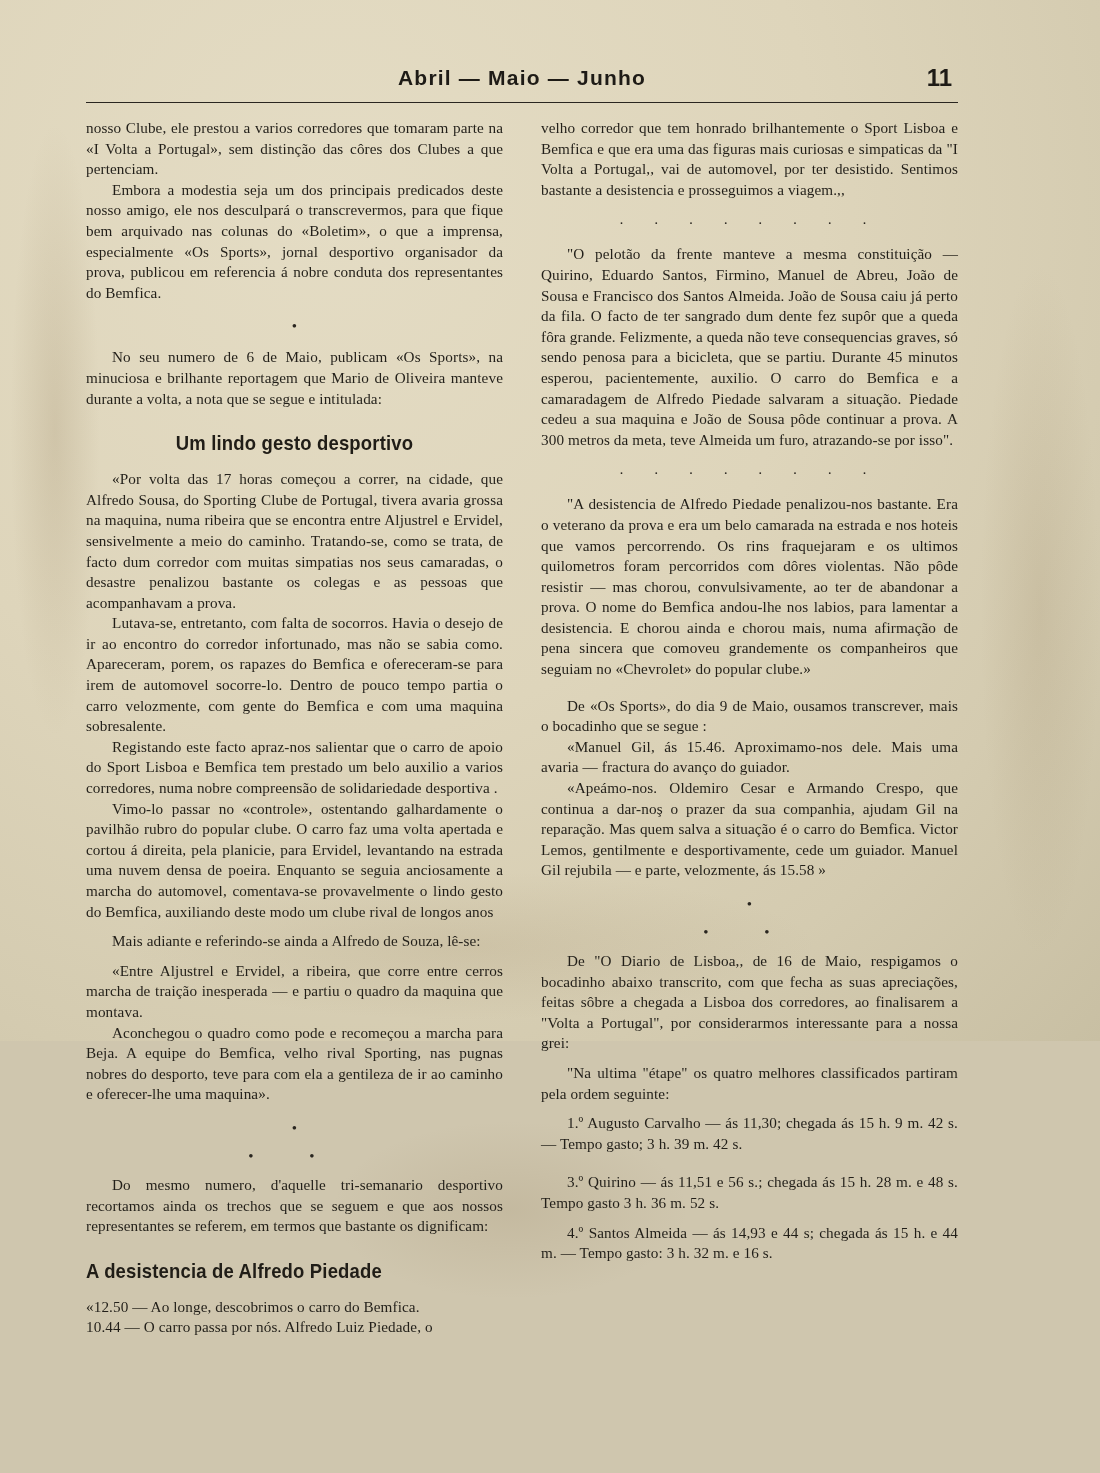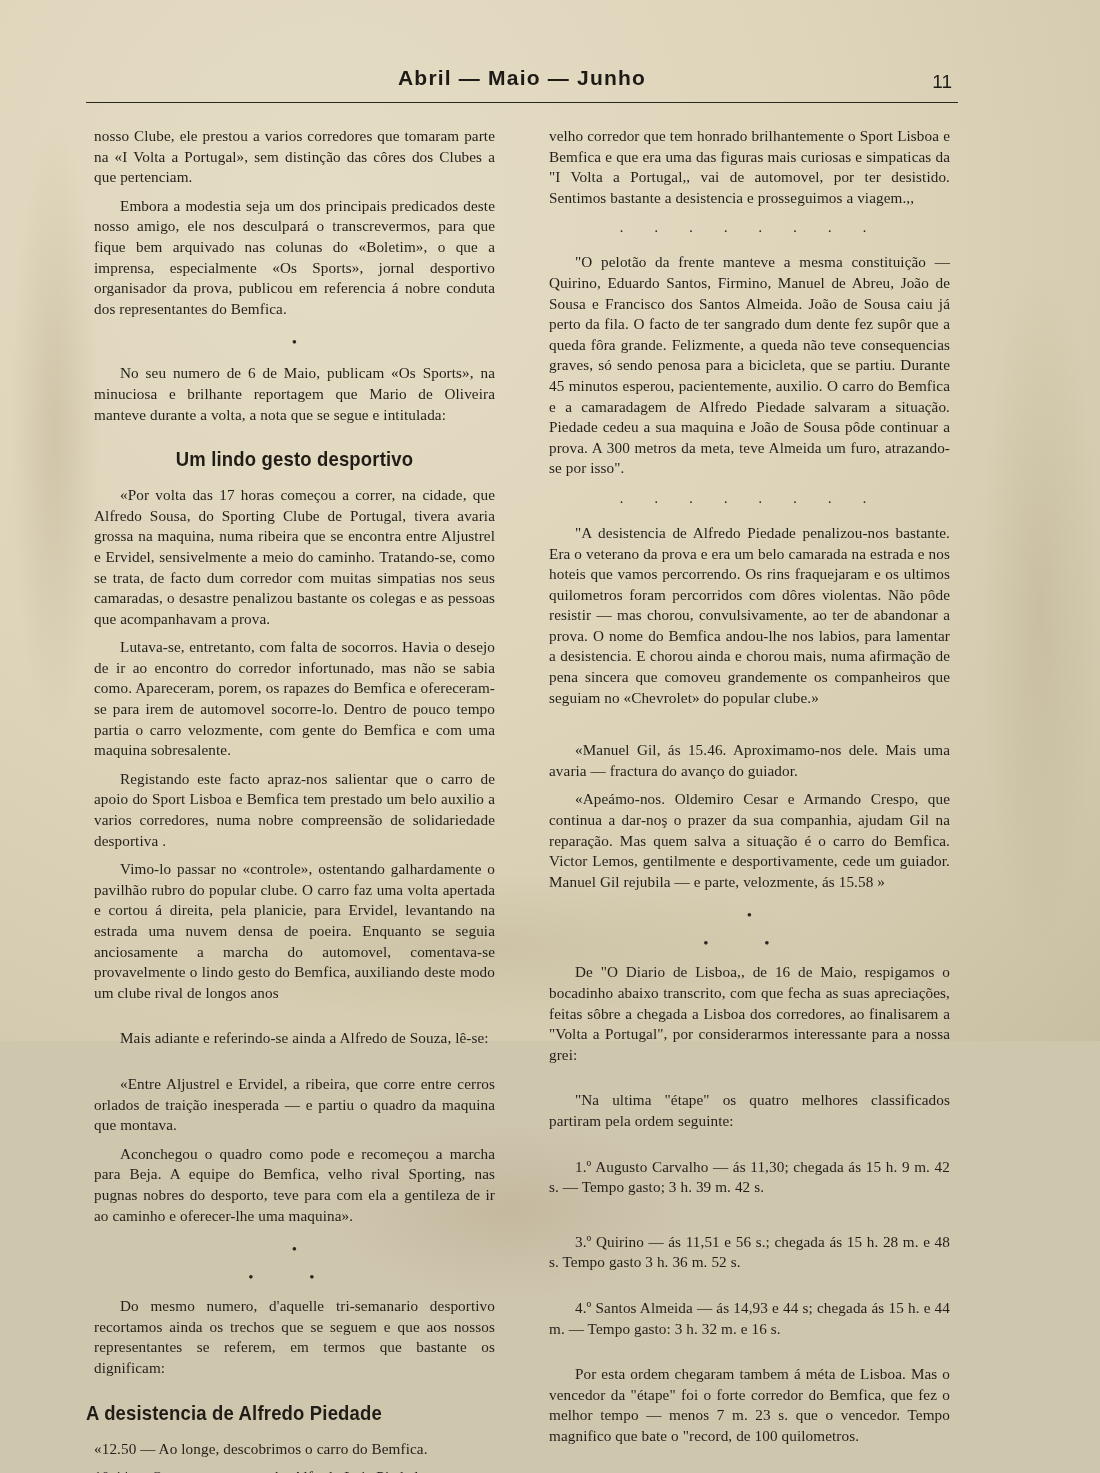--- a/index.html
+++ b/index.html
@@ -50,24 +50,24 @@
     text-align: center;
     font-family: "Liberation Sans", sans-serif;
     font-weight: bold;
     font-size: 21px;
     letter-spacing: 1.2px;
     color: #1e1b16;
   }
   .masthead-page {
     position: absolute;
     right: 6px;
-    top: 11px;
+    top: 4px;
     font-family: "Liberation Sans", sans-serif;
-    font-weight: normal;
-    font-size: 19px;
+    font-weight: bold;
+    font-size: 24px;
     color: #1e1b16;
   }
   .rule {
     position: absolute;
     left: 0;
     right: 0;
     top: 42px;
     border-top: 1.6px solid #2a2620;
   }
 
@@ -76,21 +76,21 @@
     top: 58px;
     left: 0;
     width: 872px;
     display: flex;
     gap: 38px;
   }
   .col {
     width: 417px;
   }
   p {
-    margin: 8px;
+    margin: 0;
     font-size: 15.2px;
     line-height: 20.6px;
     color: #221f19;
     text-align: justify;
     text-indent: 26px;
     letter-spacing: 0.1px;
   }
   p.noindent { text-indent: 0; }
 
   h2.headline {
@@ -166,21 +166,21 @@
 
         <p>«Por volta das 17 horas começou a correr, na cidade, que Alfredo Sousa, do Sporting Clube de Portugal, tivera avaria grossa na maquina, numa ribeira que se encontra entre Aljustrel e Ervidel, sensivelmente a meio do caminho. Tratando-se, como se trata, de facto dum corredor com muitas simpatias nos seus camaradas, o desastre penalizou bastante os colegas e as pessoas que acompanhavam a prova.</p>
         <p>Lutava-se, entretanto, com falta de socorros. Havia o desejo de ir ao encontro do corredor infortunado, mas não se sabia como. Apareceram, porem, os rapazes do Bemfica e ofereceram-se para irem de automovel socorre-lo. Dentro de pouco tempo partia o carro velozmente, com gente do Bemfica e com uma maquina sobresalente.</p>
         <p>Registando este facto apraz-nos salientar que o carro de apoio do Sport Lisboa e Bemfica tem prestado um belo auxilio a varios corredores, numa nobre compreensão de solidariedade desportiva .</p>
         <p>Vimo-lo passar no «controle», ostentando galhardamente o pavilhão rubro do popular clube. O carro faz uma volta apertada e cortou á direita, pela planicie, para Ervidel, levantando na estrada uma nuvem densa de poeira. Enquanto se seguia anciosamente a marcha do automovel, comentava-se provavelmente o lindo gesto do Bemfica, auxiliando deste modo um clube rival de longos anos</p>
 
         <div class="spacer-sm"></div>
         <p>Mais adiante e referindo-se ainda a Alfredo de Souza, lê-se:</p>
         <div class="spacer-sm"></div>
 
-        <p>«Entre Aljustrel e Ervidel, a ribeira, que corre entre cerros orlados de traição inesperada — e partiu o quadro da maquina que montava.</p>
+        <p>«Entre Aljustrel e Ervidel, a ribeira, que corre entre cerros marcha de traição inesperada — e partiu o quadro da maquina que montava.</p>
         <p>Aconchegou o quadro como pode e recomeçou a marcha para Beja. A equipe do Bemfica, velho rival Sporting, nas pugnas nobres do desporto, teve para com ela a gentileza de ir ao caminho e oferecer-lhe uma maquina».</p>
 
         <div class="dot-single">•</div>
         <div class="dot-pair">•  •</div>
 
         <p>Do mesmo numero, d'aquelle tri-semanario desportivo recortamos ainda os trechos que se seguem e que aos nossos representantes se referem, em termos que bastante os dignificam:</p>
 
         <h2 class="headline left">A desistencia de Alfredo Piedade</h2>
 
         <p class="noindent">«12.50 — Ao longe, descobrimos o carro do Bemfica.</p>
@@ -192,38 +192,38 @@
 
         <div class="dots">·   ·   ·   ·   ·   ·   ·   ·</div>
 
         <p>"O pelotão da frente manteve a mesma constituição — Quirino, Eduardo Santos, Firmino, Manuel de Abreu, João de Sousa e Francisco dos Santos Almeida. João de Sousa caiu já perto da fila. O facto de ter sangrado dum dente fez supôr que a queda fôra grande. Felizmente, a queda não teve consequencias graves, só sendo penosa para a bicicleta, que se partiu. Durante 45 minutos esperou, pacientemente, auxilio. O carro do Bemfica e a camaradagem de Alfredo Piedade salvaram a situação. Piedade cedeu a sua maquina e João de Sousa pôde continuar a prova. A 300 metros da meta, teve Almeida um furo, atrazando-se por isso".</p>
 
         <div class="dots">·   ·   ·   ·   ·   ·   ·   ·</div>
 
         <p>"A desistencia de Alfredo Piedade penalizou-nos bastante. Era o veterano da prova e era um belo camarada na estrada e nos hoteis que vamos percorrendo. Os rins fraquejaram e os ultimos quilometros foram percorridos com dôres violentas. Não pôde resistir — mas chorou, convulsivamente, ao ter de abandonar a prova. O nome do Bemfica andou-lhe nos labios, para lamentar a desistencia. E chorou ainda e chorou mais, numa afirmação de pena sincera que comoveu grandemente os companheiros que seguiam no «Chevrolet» do popular clube.»</p>
 
         <div class="spacer-md"></div>
+        <p>De «Os Sports», do dia 9 de Maio, ousamos transcrever, mais o bocadinho que se segue :</p>
         <p>«Manuel Gil, ás 15.46. Aproximamo-nos dele. Mais uma avaria — fractura do avanço do guiador.</p>
         <p>«Apeámo-nos. Oldemiro Cesar e Armando Crespo, que continua a dar-noş o prazer da sua companhia, ajudam Gil na reparação. Mas quem salva a situação é o carro do Bemfica. Victor Lemos, gentilmente e desportivamente, cede um guiador. Manuel Gil rejubila — e parte, velozmente, ás 15.58 »</p>
 
         <div class="dot-single">•</div>
         <div class="dot-pair">•      •</div>
 
         <p>De "O Diario de Lisboa,, de 16 de Maio, respigamos o bocadinho abaixo transcrito, com que fecha as suas apreciações, feitas sôbre a chegada a Lisboa dos corredores, ao finalisarem a "Volta a Portugal", por considerarmos interessante para a nossa grei:</p>
 
         <div class="spacer-sm"></div>
         <p>"Na ultima "étape" os quatro melhores classificados partiram pela ordem seguinte:</p>
 
         <div class="spacer-sm"></div>
         <p>1.º  Augusto Carvalho — ás 11,30; chegada ás 15 h. 9 m. 42 s. — Tempo gasto; 3 h. 39 m. 42 s.</p>
         <div class="spacer-sm"></div>
         <div class="spacer-sm"></div>
         <p>3.º  Quirino — ás 11,51 e 56 s.; chegada ás 15 h. 28 m. e 48 s. Tempo gasto 3 h. 36 m. 52 s.</p>
         <div class="spacer-sm"></div>
         <p>4.º  Santos Almeida — ás 14,93 e 44 s; chegada ás 15 h. e 44 m. — Tempo gasto: 3 h. 32 m. e 16 s.</p>
 
         <div class="spacer-sm"></div>
-        <p>Por esta ordem chegaram tambem á méta de Lisboa. Mas o vencedor da "étape" foi o forte corredor do Bemfica, que fez o melhor tempo — menos 7 m. 23 s. que o vencedor. Tempo magnifico que bate o "record, de 100 quilometros.</p>
       </div>
 
     </div>
   </div>
 </div>
 
 </body></html>

